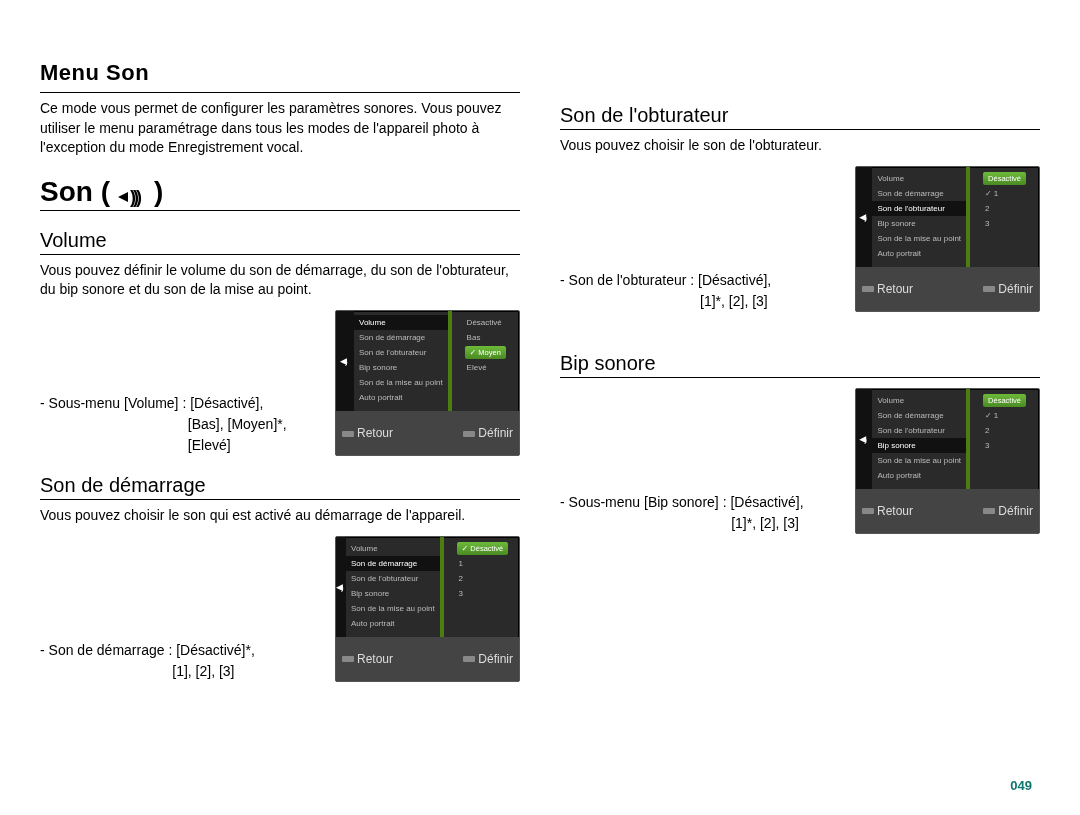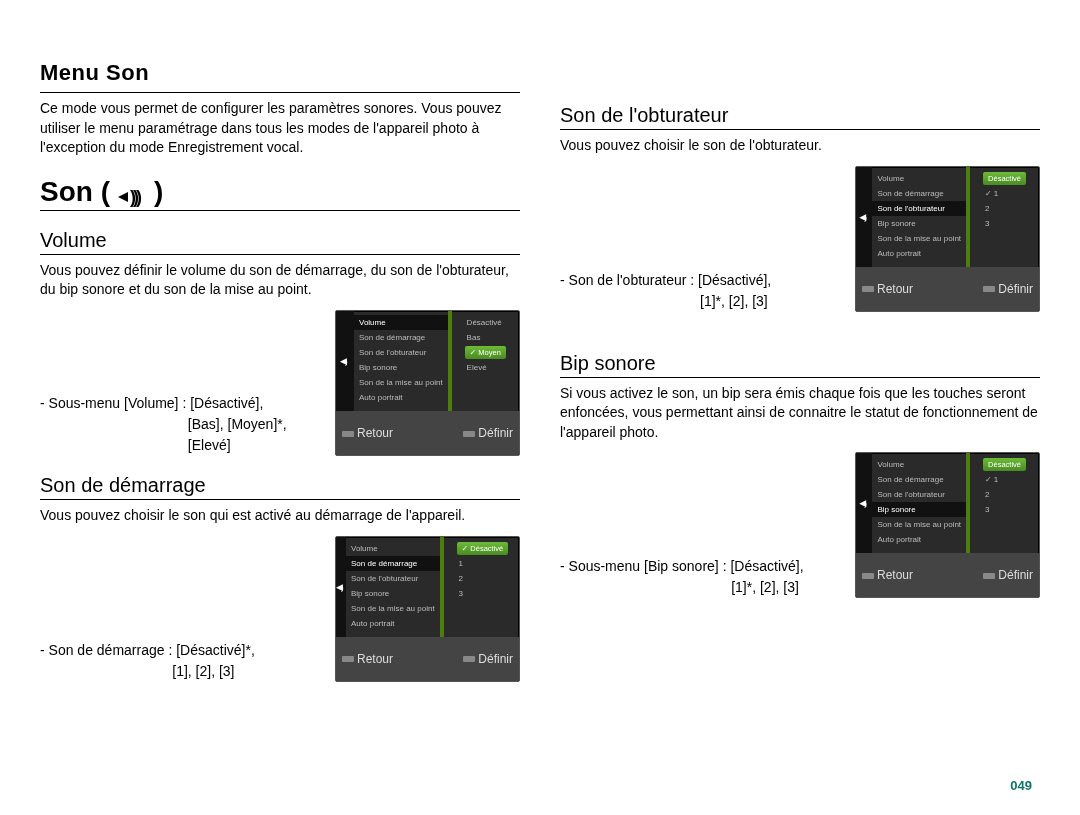--- a/index.html
+++ b/index.html
@@ -312,21 +312,20 @@
             </div>
           </div>
           <div class="lcd-footer">
             <span>Retour</span>
             <span>Définir</span>
           </div>
         </div>
     </div>
 
     <h2 class="sub" style="margin-top:40px">Bip sonore</h2>
-    <p class="body">Si vous activez le son, un bip sera émis chaque fois que les touches seront enfoncées, vous permettant ainsi de connaitre le statut de fonctionnement de l'appareil photo.</p>
     <div class="row-spec">
       <div class="text">- Sous-menu [Bip sonore] : [Désactivé],
                                             [1]*, [2], [3]</div>
       <div class="lcd">
           <div class="lcd-body">
             <div class="lcd-left">
               <span class="lcd-speaker"></span>
             </div>
             <div class="lcd-mid">
               <div class="lcd-row">Volume</div>

